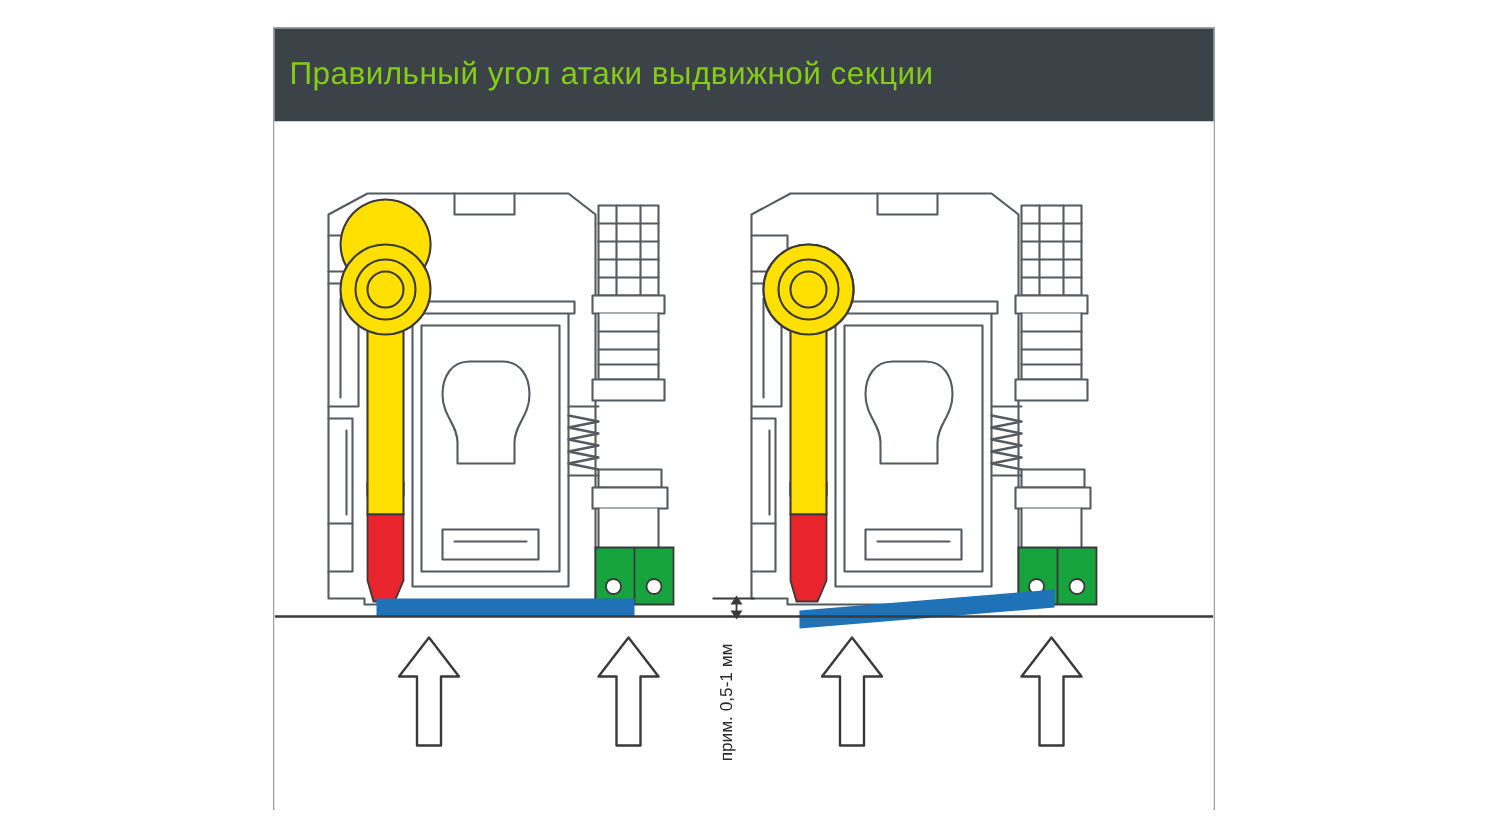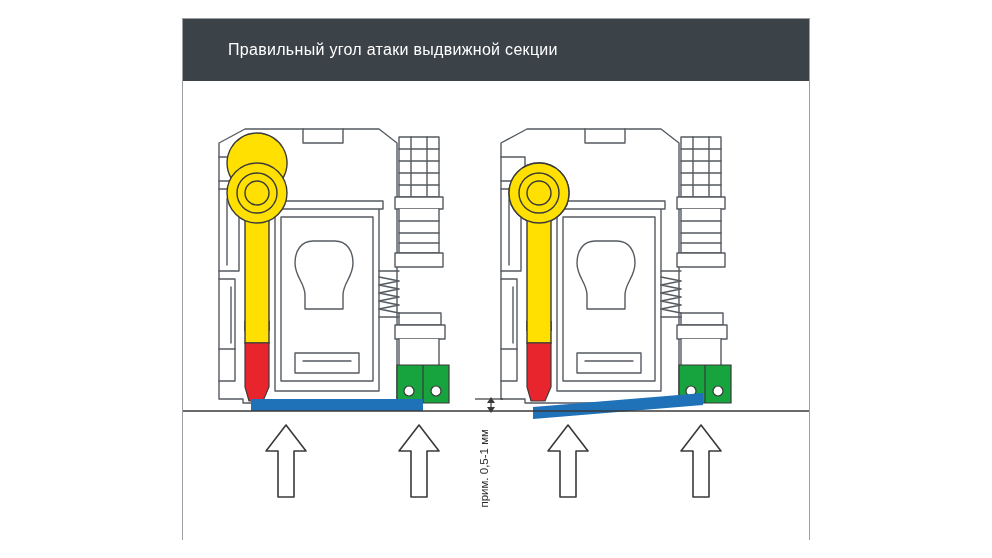--- a/index.html
+++ b/index.html
@@ -28,24 +28,24 @@
     left: 0;
     top: 0;
     width: 100%;
     height: 62px;
     background: #3b4248;
     box-sizing: border-box;
     display: flex;
     align-items: center;
   }
   .title-text {
-    color: #ffffff;
-    font-size: 16px;
+    color: #84cc16;
+    font-size: 21px;
     letter-spacing: 0.3px;
-    padding-left: 45px;
+    padding-left: 10px;
     font-weight: 400;
     white-space: nowrap;
   }
   .canvas-area {
     position: absolute;
     left: 0;
     top: 62px;
     width: 100%;
     height: 460px;
     background: #ffffff;

